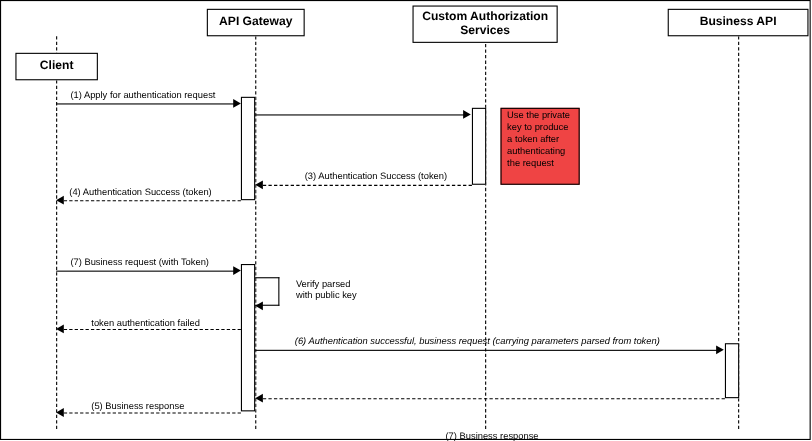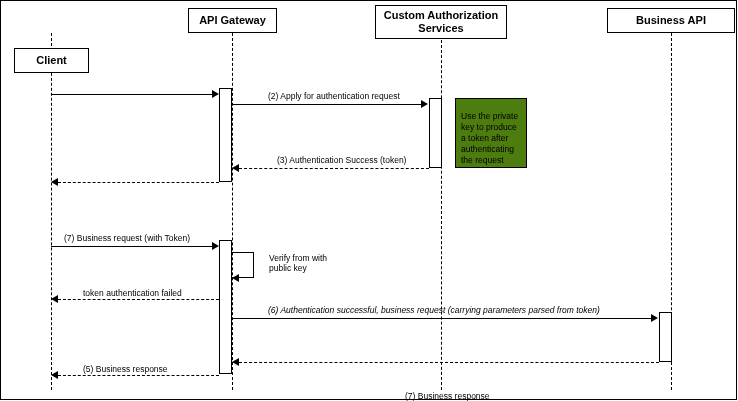--- a/index.html
+++ b/index.html
@@ -49,25 +49,25 @@
   .activation {
     position: absolute;
     border: 1px solid #000000;
     box-sizing: border-box;
     background: #ffffff;
   }
   .note {
     position: absolute;
     border: 1px solid #000000;
     box-sizing: border-box;
-    background: #4d7c0f;
+    background: #ef4444;
     font-size: 8.5px;
     line-height: 11px;
     color: #000000;
-    padding: 12px 5px;
+    padding: 0 5px;
   }
   .msg-line {
     position: absolute;
     height: 0;
     border-top: 1px solid #000000;
   }
   .msg-line.dashed {
     border-top: 1px dashed #000000;
   }
   .arrow-r {
@@ -120,39 +120,40 @@
 
   <div class="activation" style="left:219px; top:88px; width:13px; height:94px;"></div>
   <div class="activation" style="left:429px; top:98px; width:13px; height:70px;"></div>
   <div class="activation" style="left:219px; top:240px; width:13px; height:134px;"></div>
   <div class="activation" style="left:659px; top:312px; width:13px; height:50px;"></div>
 
   <div class="note" style="left:455px; top:98px; width:72px; height:70px;">Use the private key to produce a token after authenticating the request</div>
 
   <div class="msg-line" style="left:51px; top:94px; width:162px;"></div>
   <div class="arrow-r" style="left:212px; top:90px;"></div>
+  <div class="msg-label" style="left:64px; top:81px;">(1) Apply for authentication request</div>
 
   <div class="msg-line" style="left:232px; top:104px; width:190px;"></div>
   <div class="arrow-r" style="left:421px; top:100px;"></div>
-  <div class="msg-label" style="left:268px; top:91px;">(2) Apply for authentication request</div>
 
   <div class="msg-line dashed" style="left:239px; top:168px; width:190px;"></div>
   <div class="arrow-l" style="left:232px; top:164px;"></div>
   <div class="msg-label" style="left:277px; top:155px;">(3) Authentication Success (token)</div>
 
   <div class="msg-line dashed" style="left:58px; top:182px; width:161px;"></div>
   <div class="arrow-l" style="left:51px; top:178px;"></div>
+  <div class="msg-label" style="left:63px; top:169px;">(4) Authentication Success (token)</div>
 
   <div class="msg-line" style="left:51px; top:246px; width:162px;"></div>
   <div class="arrow-r" style="left:212px; top:242px;"></div>
   <div class="msg-label" style="left:64px; top:233px;">(7) Business request (with Token)</div>
 
   <div class="self-loop" style="left:232px; top:252px; width:22px; height:26px;"></div>
   <div class="arrow-l" style="left:232px; top:274px;"></div>
-  <div class="msg-label" style="left:269px; top:253px; white-space:normal; width:66px;">Verify from with public key</div>
+  <div class="msg-label" style="left:269px; top:253px; white-space:normal; width:66px;">Verify parsed with public key</div>
 
   <div class="msg-line dashed" style="left:58px; top:299px; width:161px;"></div>
   <div class="arrow-l" style="left:51px; top:295px;"></div>
   <div class="msg-label" style="left:83px; top:288px;text-align:center;">token authentication failed</div>
 
   <div class="msg-line" style="left:232px; top:318px; width:420px;"></div>
   <div class="arrow-r" style="left:651px; top:314px;"></div>
   <div class="msg-label" style="left:268px; top:305px;font-style:italic;">(6) Authentication successful, business request (carrying parameters parsed from token)</div>
 
   <div class="msg-line dashed" style="left:239px; top:362px; width:420px;"></div>

